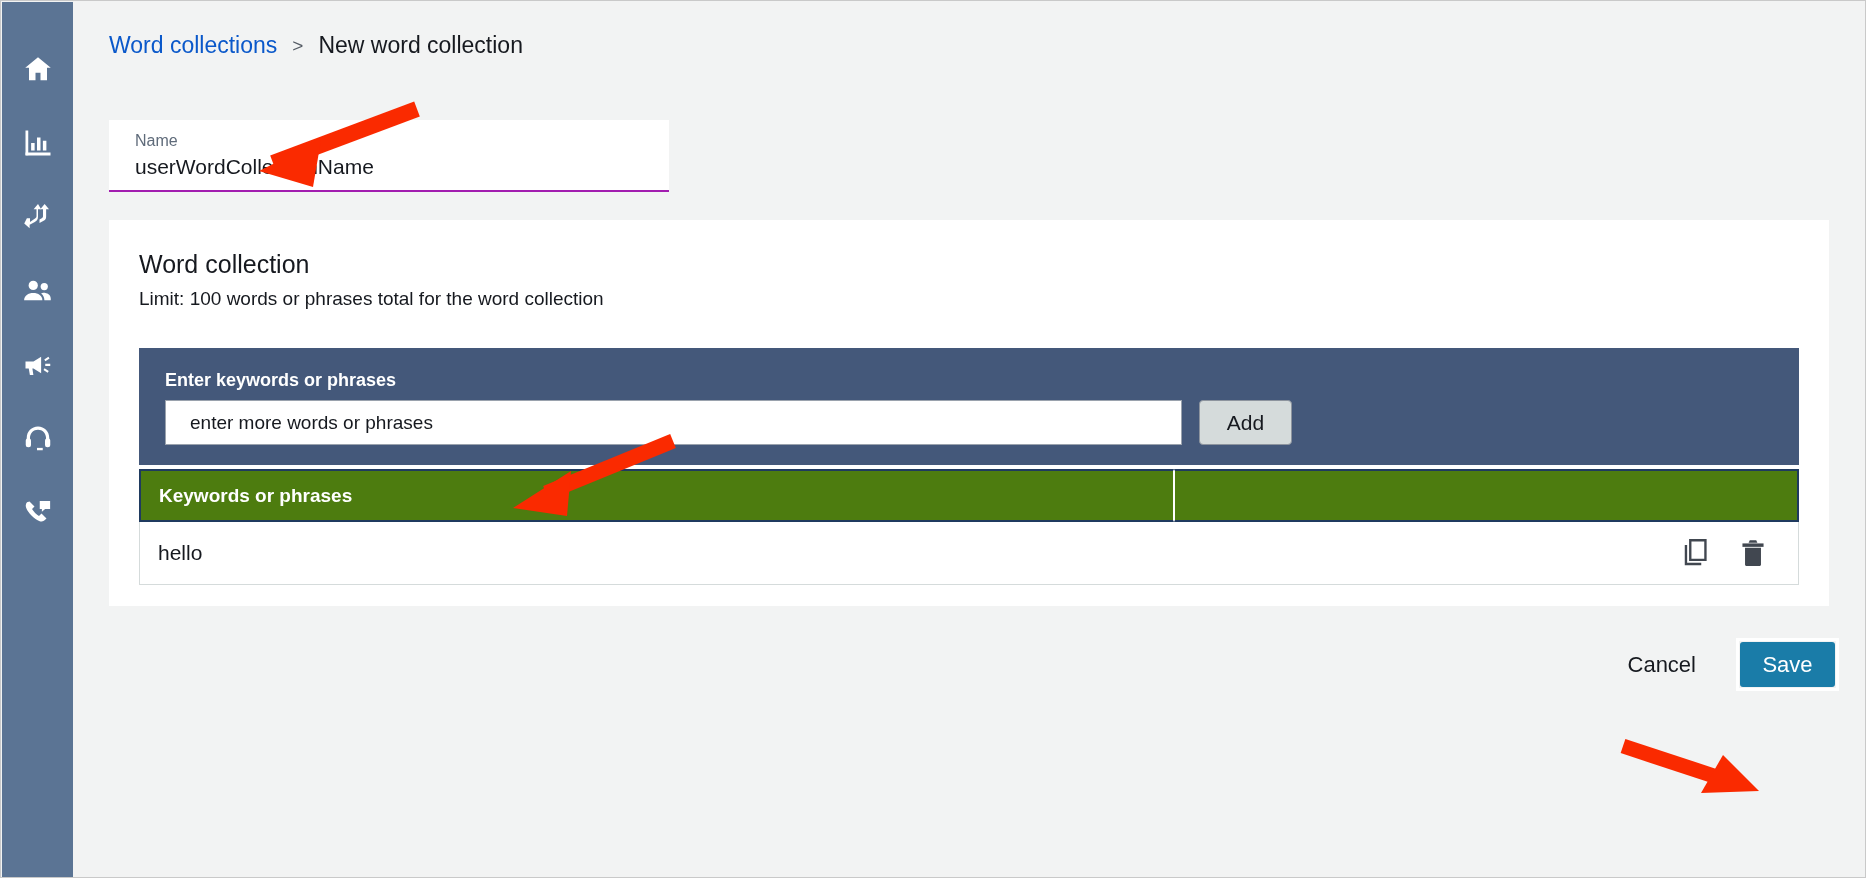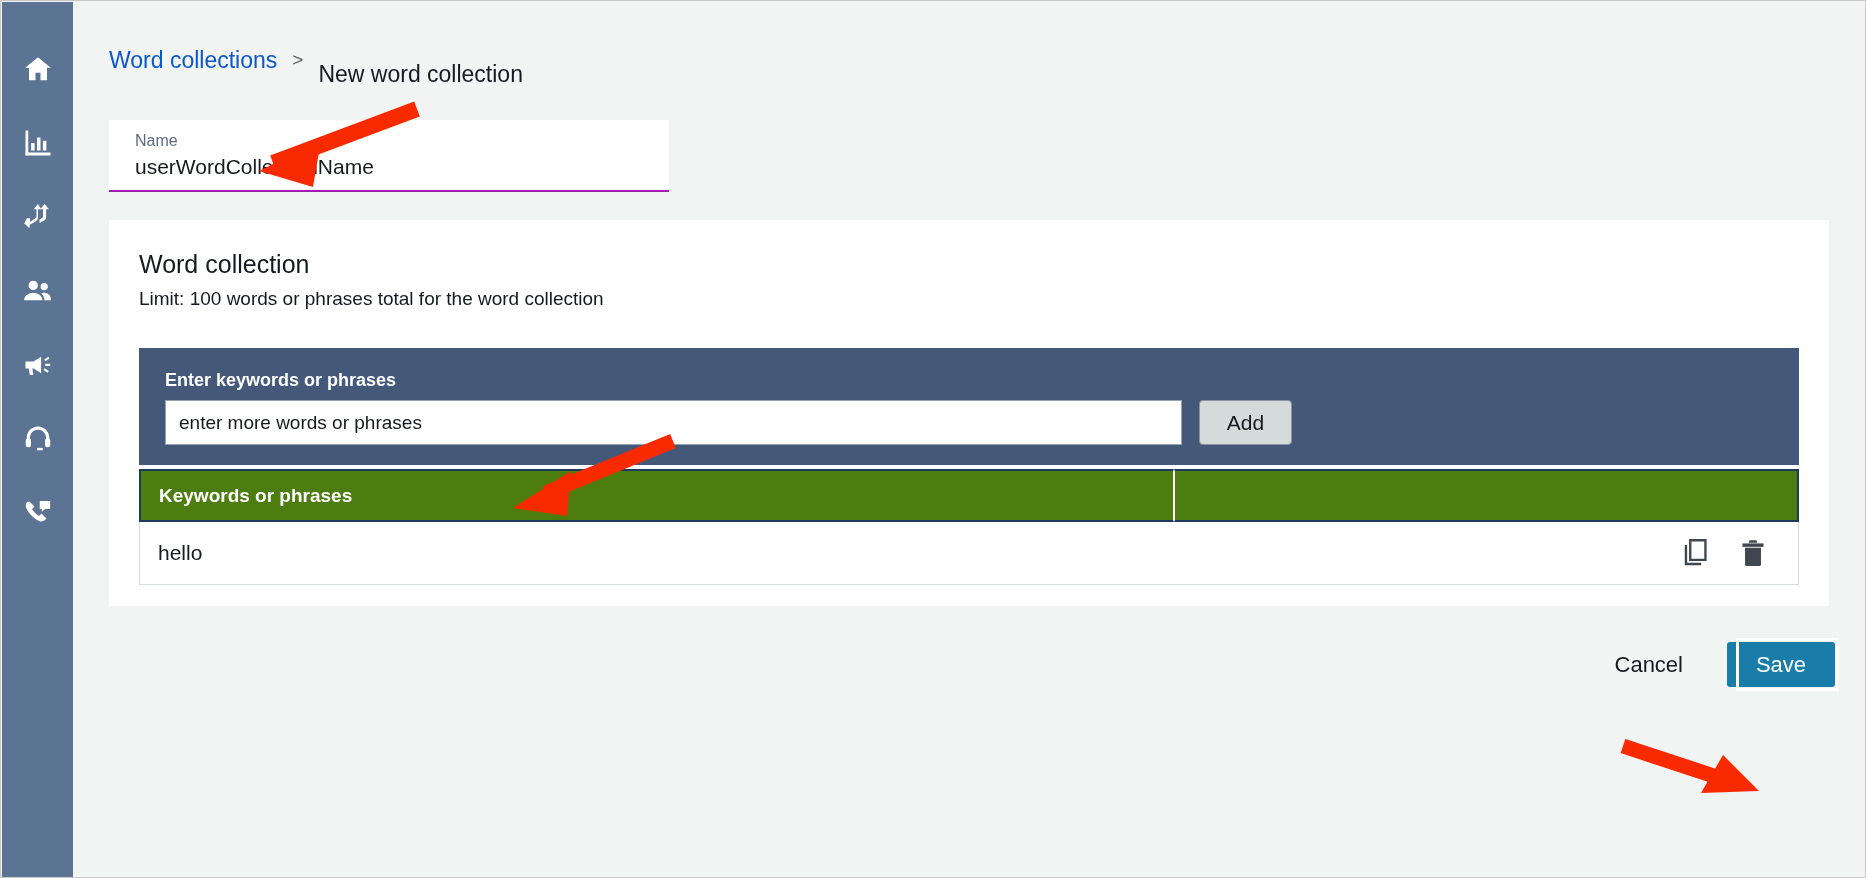--- a/index.html
+++ b/index.html
@@ -76,21 +76,20 @@
     color: #0a58ca;
     cursor: pointer;
   }
   .crumb-sep {
     margin: 0 15px;
     color: #545b64;
     font-size: 19px;
   }
   .crumb-current {
     color: #16191f;
-    margin-top: 29px;
   }
 
   
   .name-card {
     position: absolute;
     left: 36px;
     top: 118px;
     width: 560px;
     height: 72px;
     background: #ffffff;
@@ -165,21 +164,21 @@
     top: 52px;
     display: flex;
     align-items: center;
   }
   .keyword-input {
     width: 1017px;
     height: 45px;
     background: #ffffff;
     border: 1px solid #9aa2ad;
     box-sizing: border-box;
-    padding: 0 13px;
+    padding: 0 24px;
     font-size: 19px;
     color: #16191f;
     font-family: "Liberation Sans", sans-serif;
     outline: none;
   }
   .keyword-input::placeholder {
     color: #16191f;
     opacity: 1;
   }
   .add-btn {
@@ -274,21 +273,21 @@
     font-size: 22px;
     color: #16191f;
     background: transparent;
     border: none;
     cursor: pointer;
     padding: 0 12px;
     font-family: "Liberation Sans", sans-serif;
   }
   .save-btn {
     margin-left: 32px;
-    width: 108px;
+    width: 95px;
     height: 45px;
     background: #1a7ca8;
     border: 2px solid #1a7ca8;
     border-radius: 3px;
     color: #ffffff;
     font-size: 22px;
     cursor: pointer;
     font-family: "Liberation Sans", sans-serif;
     padding: 0;
   }

